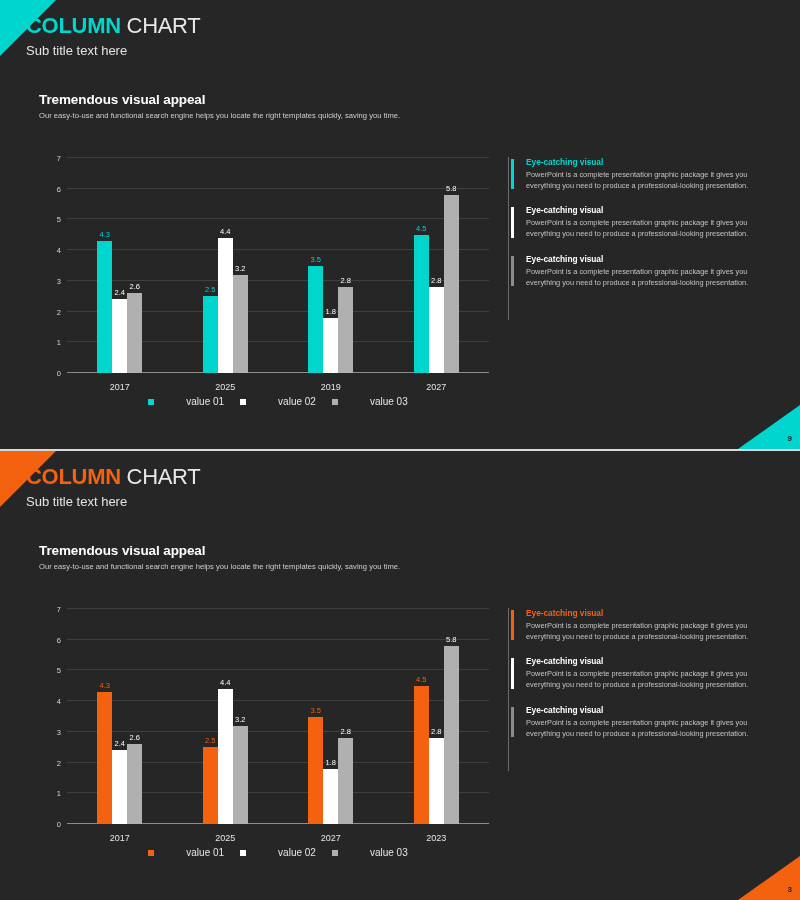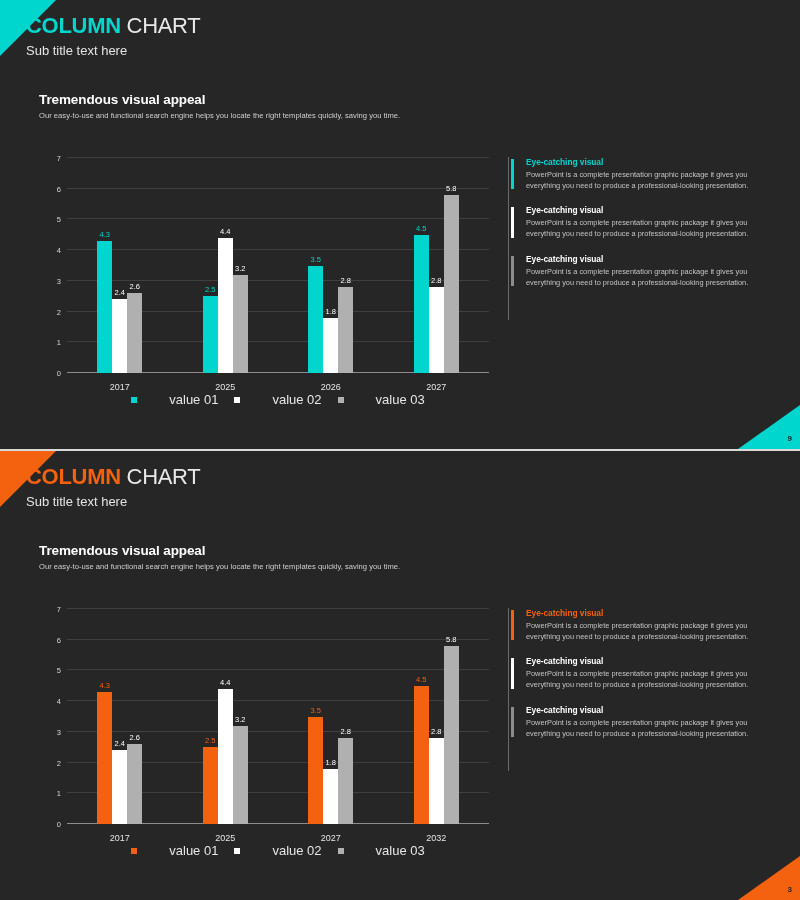--- a/index.html
+++ b/index.html
@@ -81,21 +81,21 @@
     position: absolute; top: calc(100% + 9px); left: 50%;
     transform: translateX(-50%);
     font-size: 9px; color: #e6e6e6; white-space: nowrap;
   }
   .legend {
     position: absolute; left: 28px; right: 0; bottom: 8px;
     display: flex; justify-content: center; align-items: center; gap: 16px;
   }
   .leg-item { display: flex; align-items: center; gap: 4px; }
   .leg-sw { width: 6px; height: 6px; }
-  .leg-tx { font-size: 13px; color: #e6e6e6; padding-left: 28px; }
+  .leg-tx { font-size: 10px; color: #e6e6e6; padding-left: 28px; }
 
   
   .panel { position: absolute; left: 508px; top: 157px; width: 270px; }
   .panel-rule { position: absolute; left: 0; top: 0; bottom: -18px; width: 1px; background: #6a6a6a; }
   .pitem { position: relative; padding-left: 18px; margin-bottom: 14px; }
   .pbar { position: absolute; left: 3px; top: 2px; bottom: 2px; width: 2.5px; }
   .ptitle { font-size: 8.4px; font-weight: bold; margin-bottom: 3px; letter-spacing: -0.05px; }
   .ptext { font-size: 7.4px; color: #c4c4c4; line-height: 1.45; }
 </style>
 </head>
@@ -162,21 +162,21 @@
             <div class="group">
               <div class="bar" style="height: 50%; background: rgb(0, 214, 206);">
                 <div class="val" style="color: rgb(0, 214, 206);">3.5</div>
               </div>
               <div class="bar" style="height: 25.7143%; background: rgb(255, 255, 255);">
                 <div class="val" style="color: rgb(255, 255, 255);">1.8</div>
               </div>
               <div class="bar" style="height: 40%; background: rgb(176, 176, 176);">
                 <div class="val" style="color: rgb(255, 255, 255);">2.8</div>
               </div>
-              <div class="xlabel">2026</div>
+              <div class="xlabel">2019</div>
             </div>
             <div class="group">
               <div class="bar" style="height: 64.2857%; background: rgb(0, 214, 206);">
                 <div class="val" style="color: rgb(0, 214, 206);">4.5</div>
               </div>
               <div class="bar" style="height: 40%; background: rgb(255, 255, 255);">
                 <div class="val" style="color: rgb(255, 255, 255);">2.8</div>
               </div>
               <div class="bar" style="height: 82.8571%; background: rgb(176, 176, 176);">
                 <div class="val" style="color: rgb(255, 255, 255);">5.8</div>
@@ -292,21 +292,21 @@
             <div class="group">
               <div class="bar" style="height: 64.2857%; background: rgb(244, 97, 15);">
                 <div class="val" style="color: rgb(244, 97, 15);">4.5</div>
               </div>
               <div class="bar" style="height: 40%; background: rgb(255, 255, 255);">
                 <div class="val" style="color: rgb(255, 255, 255);">2.8</div>
               </div>
               <div class="bar" style="height: 82.8571%; background: rgb(176, 176, 176);">
                 <div class="val" style="color: rgb(255, 255, 255);">5.8</div>
               </div>
-              <div class="xlabel">2032</div>
+              <div class="xlabel">2023</div>
             </div>
           </div>
         </div>
         <div class="legend">
           <div class="leg-item">
             <span class="leg-sw" style="background: rgb(244, 97, 15);"></span>
             <span class="leg-tx">value 01</span>
           </div>
           <div class="leg-item">
             <span class="leg-sw" style="background: rgb(255, 255, 255);"></span>

